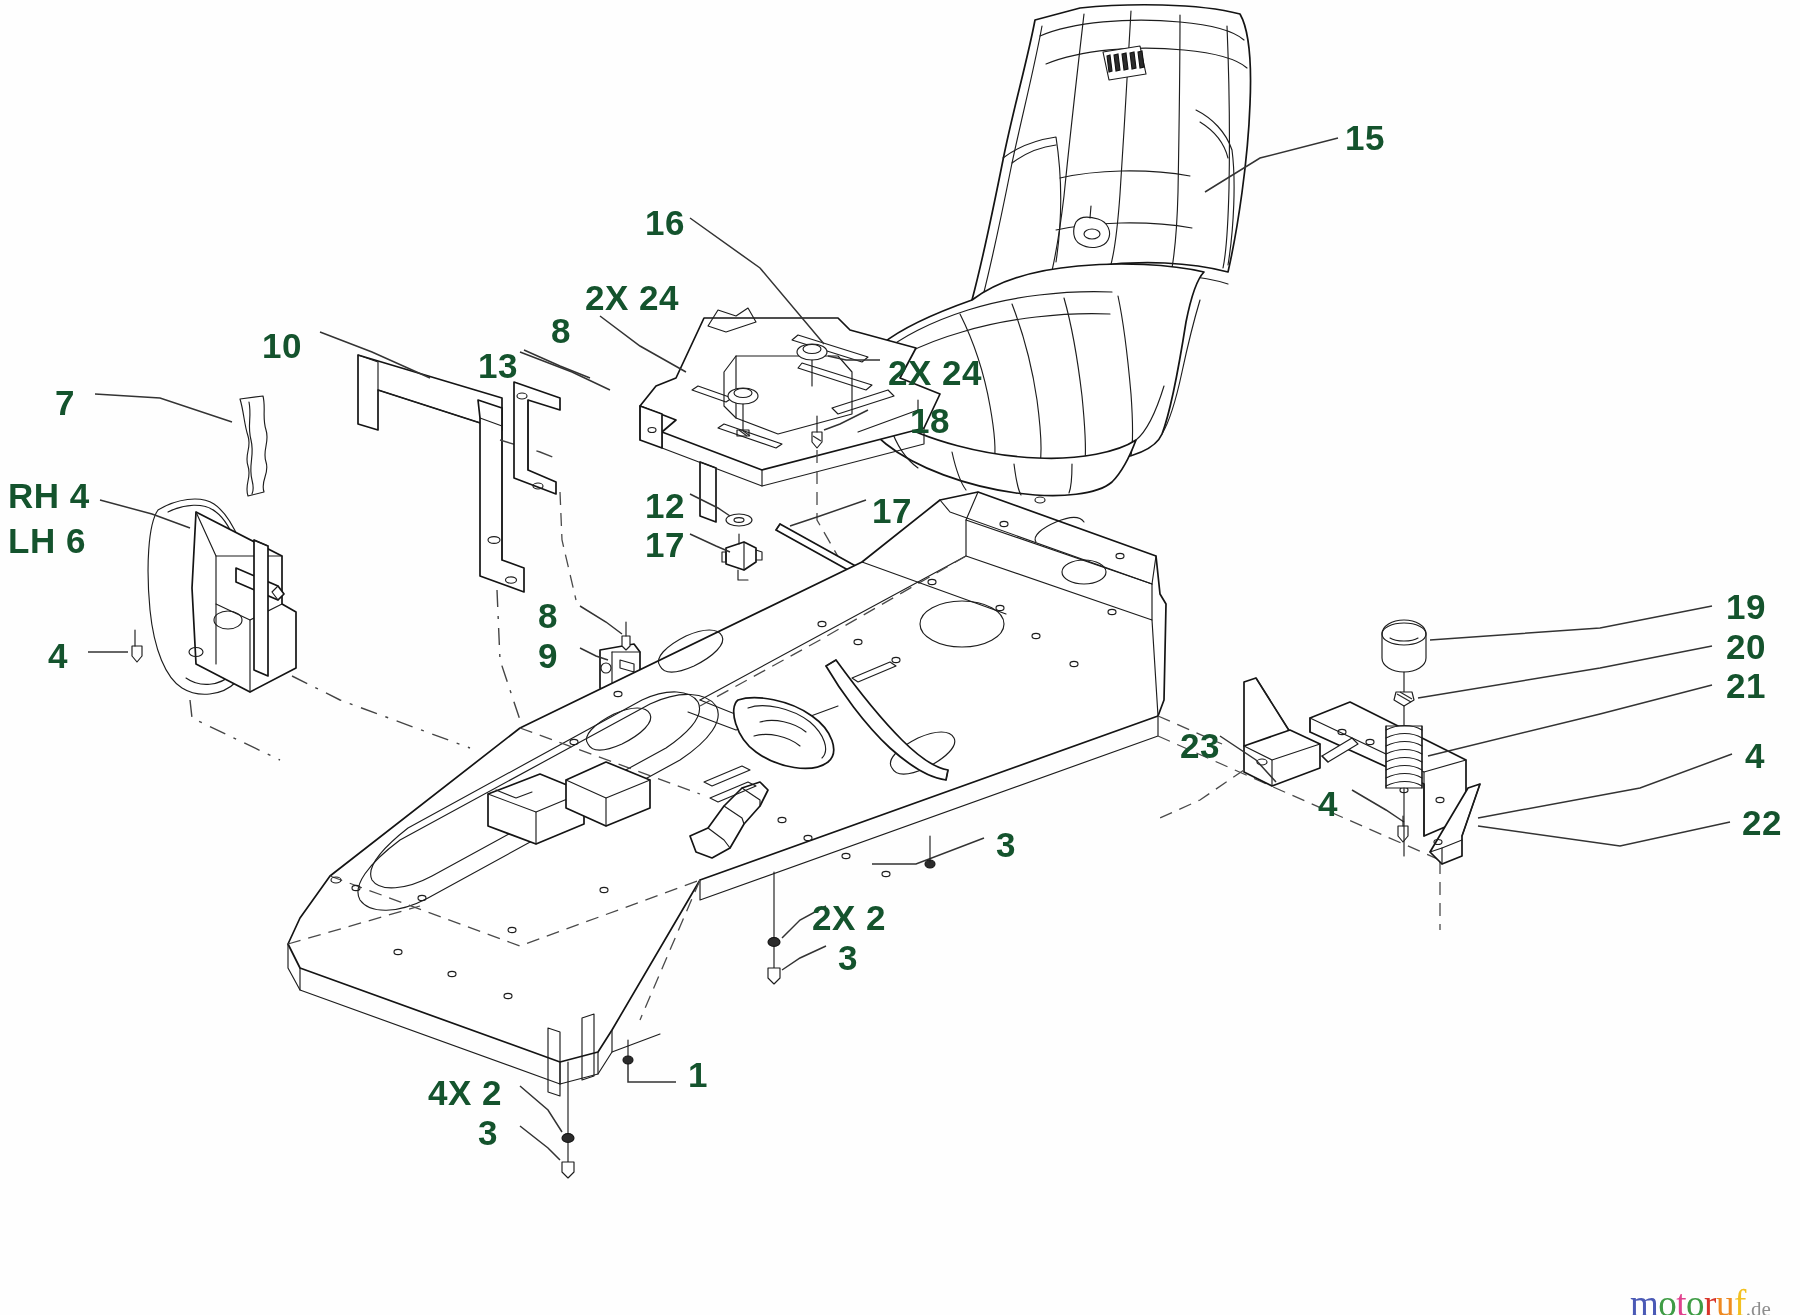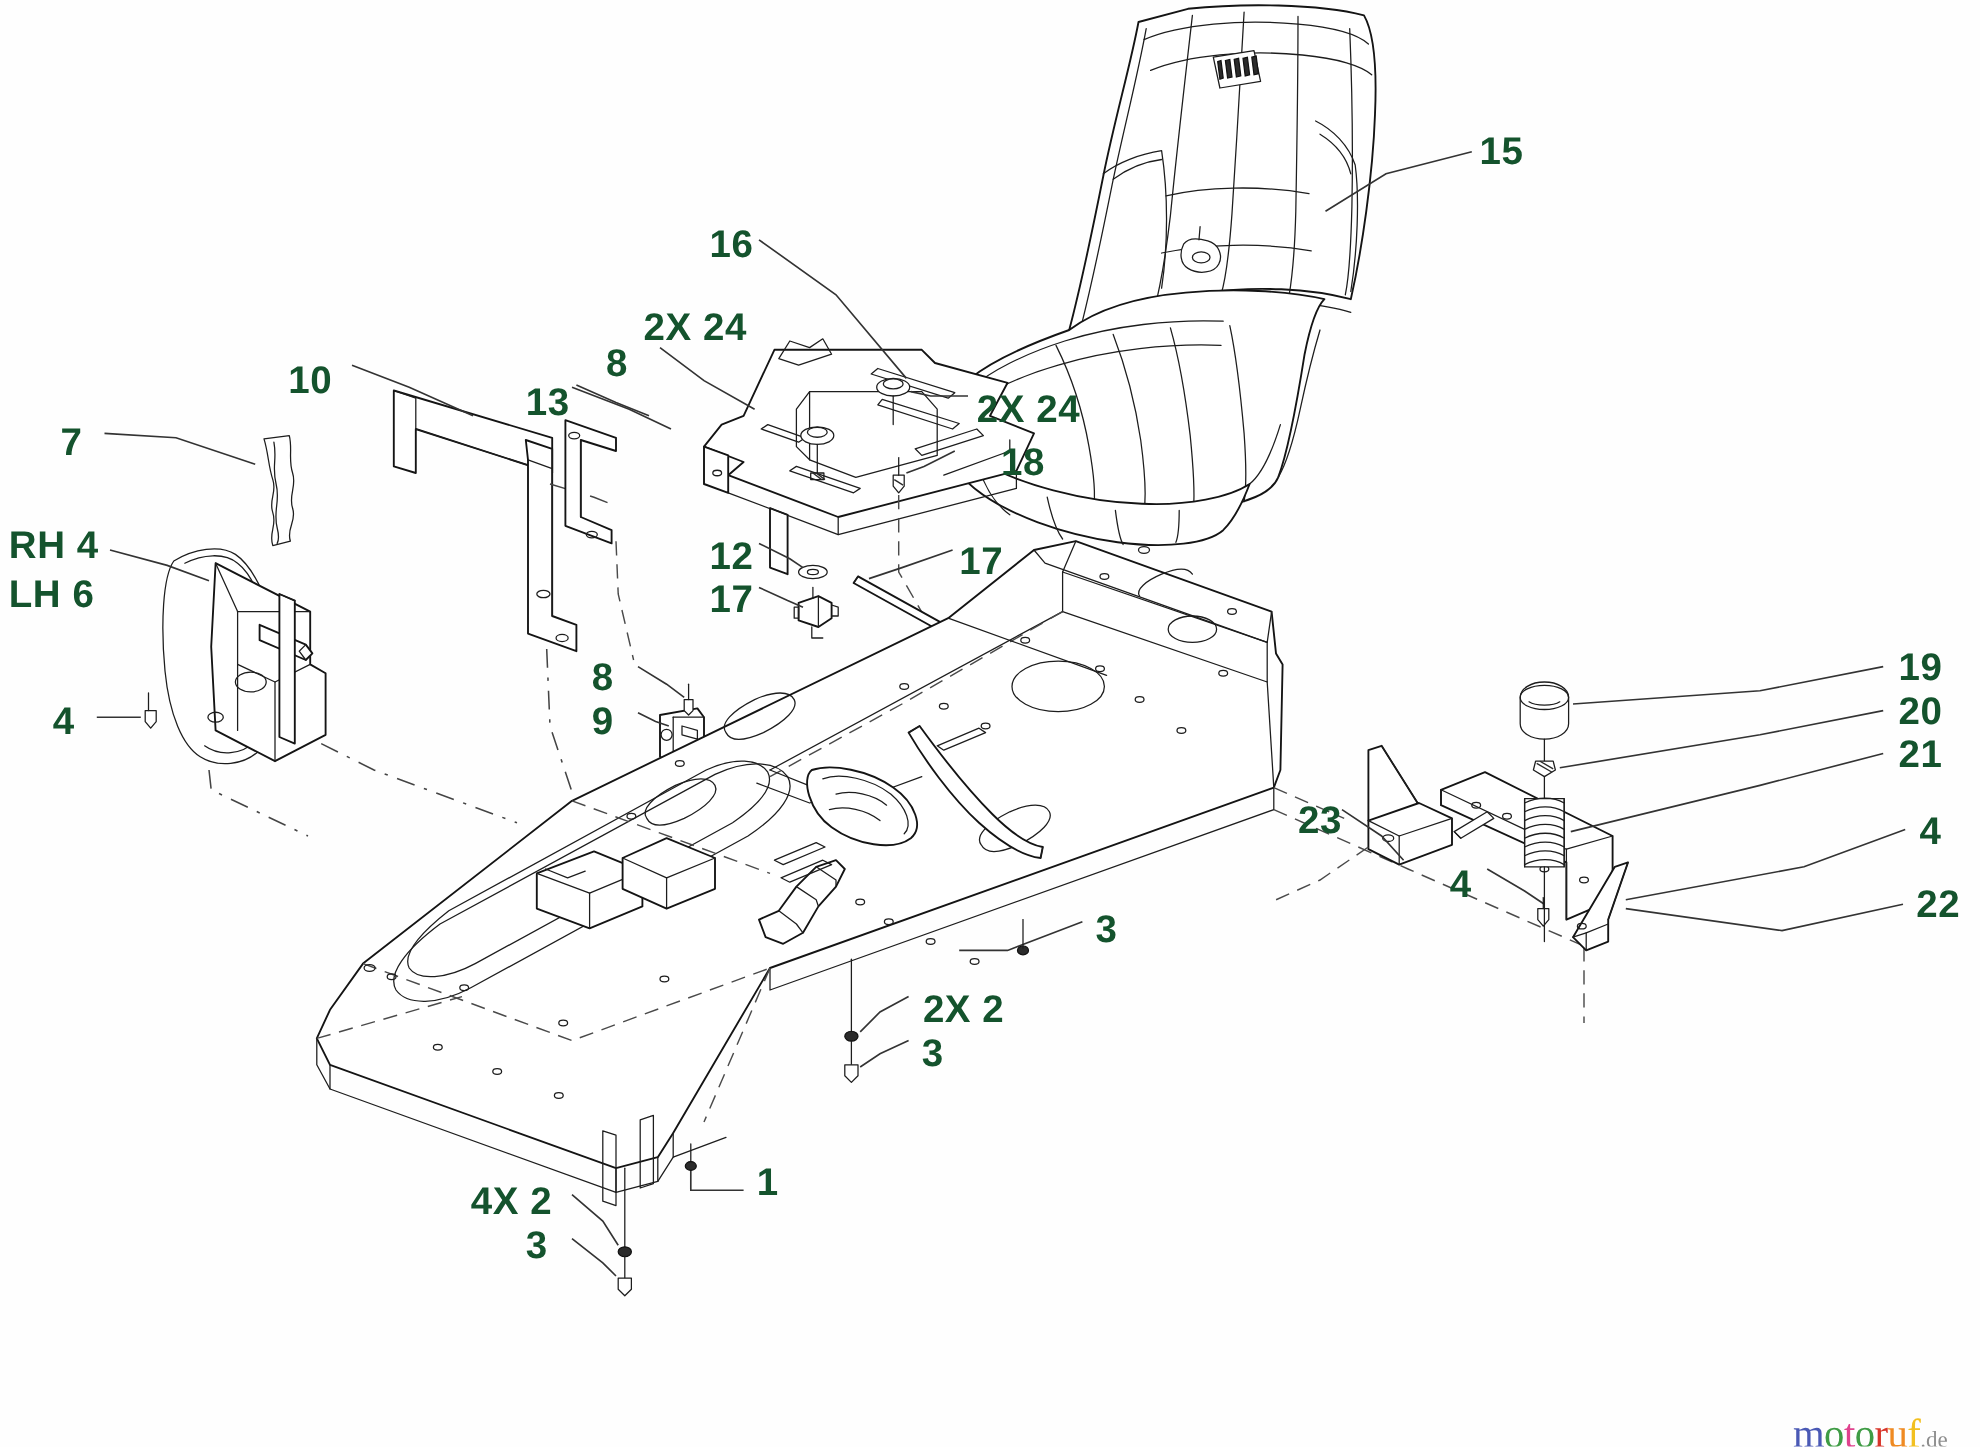--- a/index.html
+++ b/index.html
@@ -495,21 +495,21 @@
   <div class="callout" style="left:538px;top:638px;">9</div>
   <div class="callout" style="left:1345px;top:120px;">15</div>
   <div class="callout" style="left:1726px;top:589px;">19</div>
   <div class="callout" style="left:1726px;top:629px;">20</div>
   <div class="callout" style="left:1726px;top:668px;">21</div>
   <div class="callout" style="left:1745px;top:738px;">4</div>
   <div class="callout" style="left:1742px;top:805px;">22</div>
   <div class="callout" style="left:1180px;top:728px;">23</div>
   <div class="callout" style="left:1318px;top:786px;">4</div>
   <div class="callout" style="left:996px;top:827px;">3</div>
-  <div class="callout" style="left:839px;top:900px;">2X 2</div>
+  <div class="callout" style="left:812px;top:900px;">2X 2</div>
   <div class="callout" style="left:838px;top:940px;">3</div>
   <div class="callout" style="left:688px;top:1057px;">1</div>
   <div class="callout" style="left:428px;top:1075px;">4X 2</div>
   <div class="callout" style="left:478px;top:1115px;">3</div>
 
   <div id="watermark">
     <span style="color:#4a59b5">m</span><span style="color:#3f9c45">o</span><span style="color:#e0428e">t</span><span style="color:#3f9c45">o</span><span style="color:#d8352a">r</span><span style="color:#ef8a22">u</span><span style="color:#f2c020">f</span><span class="wm-suffix">.de</span>
   </div>
 
 </div>

